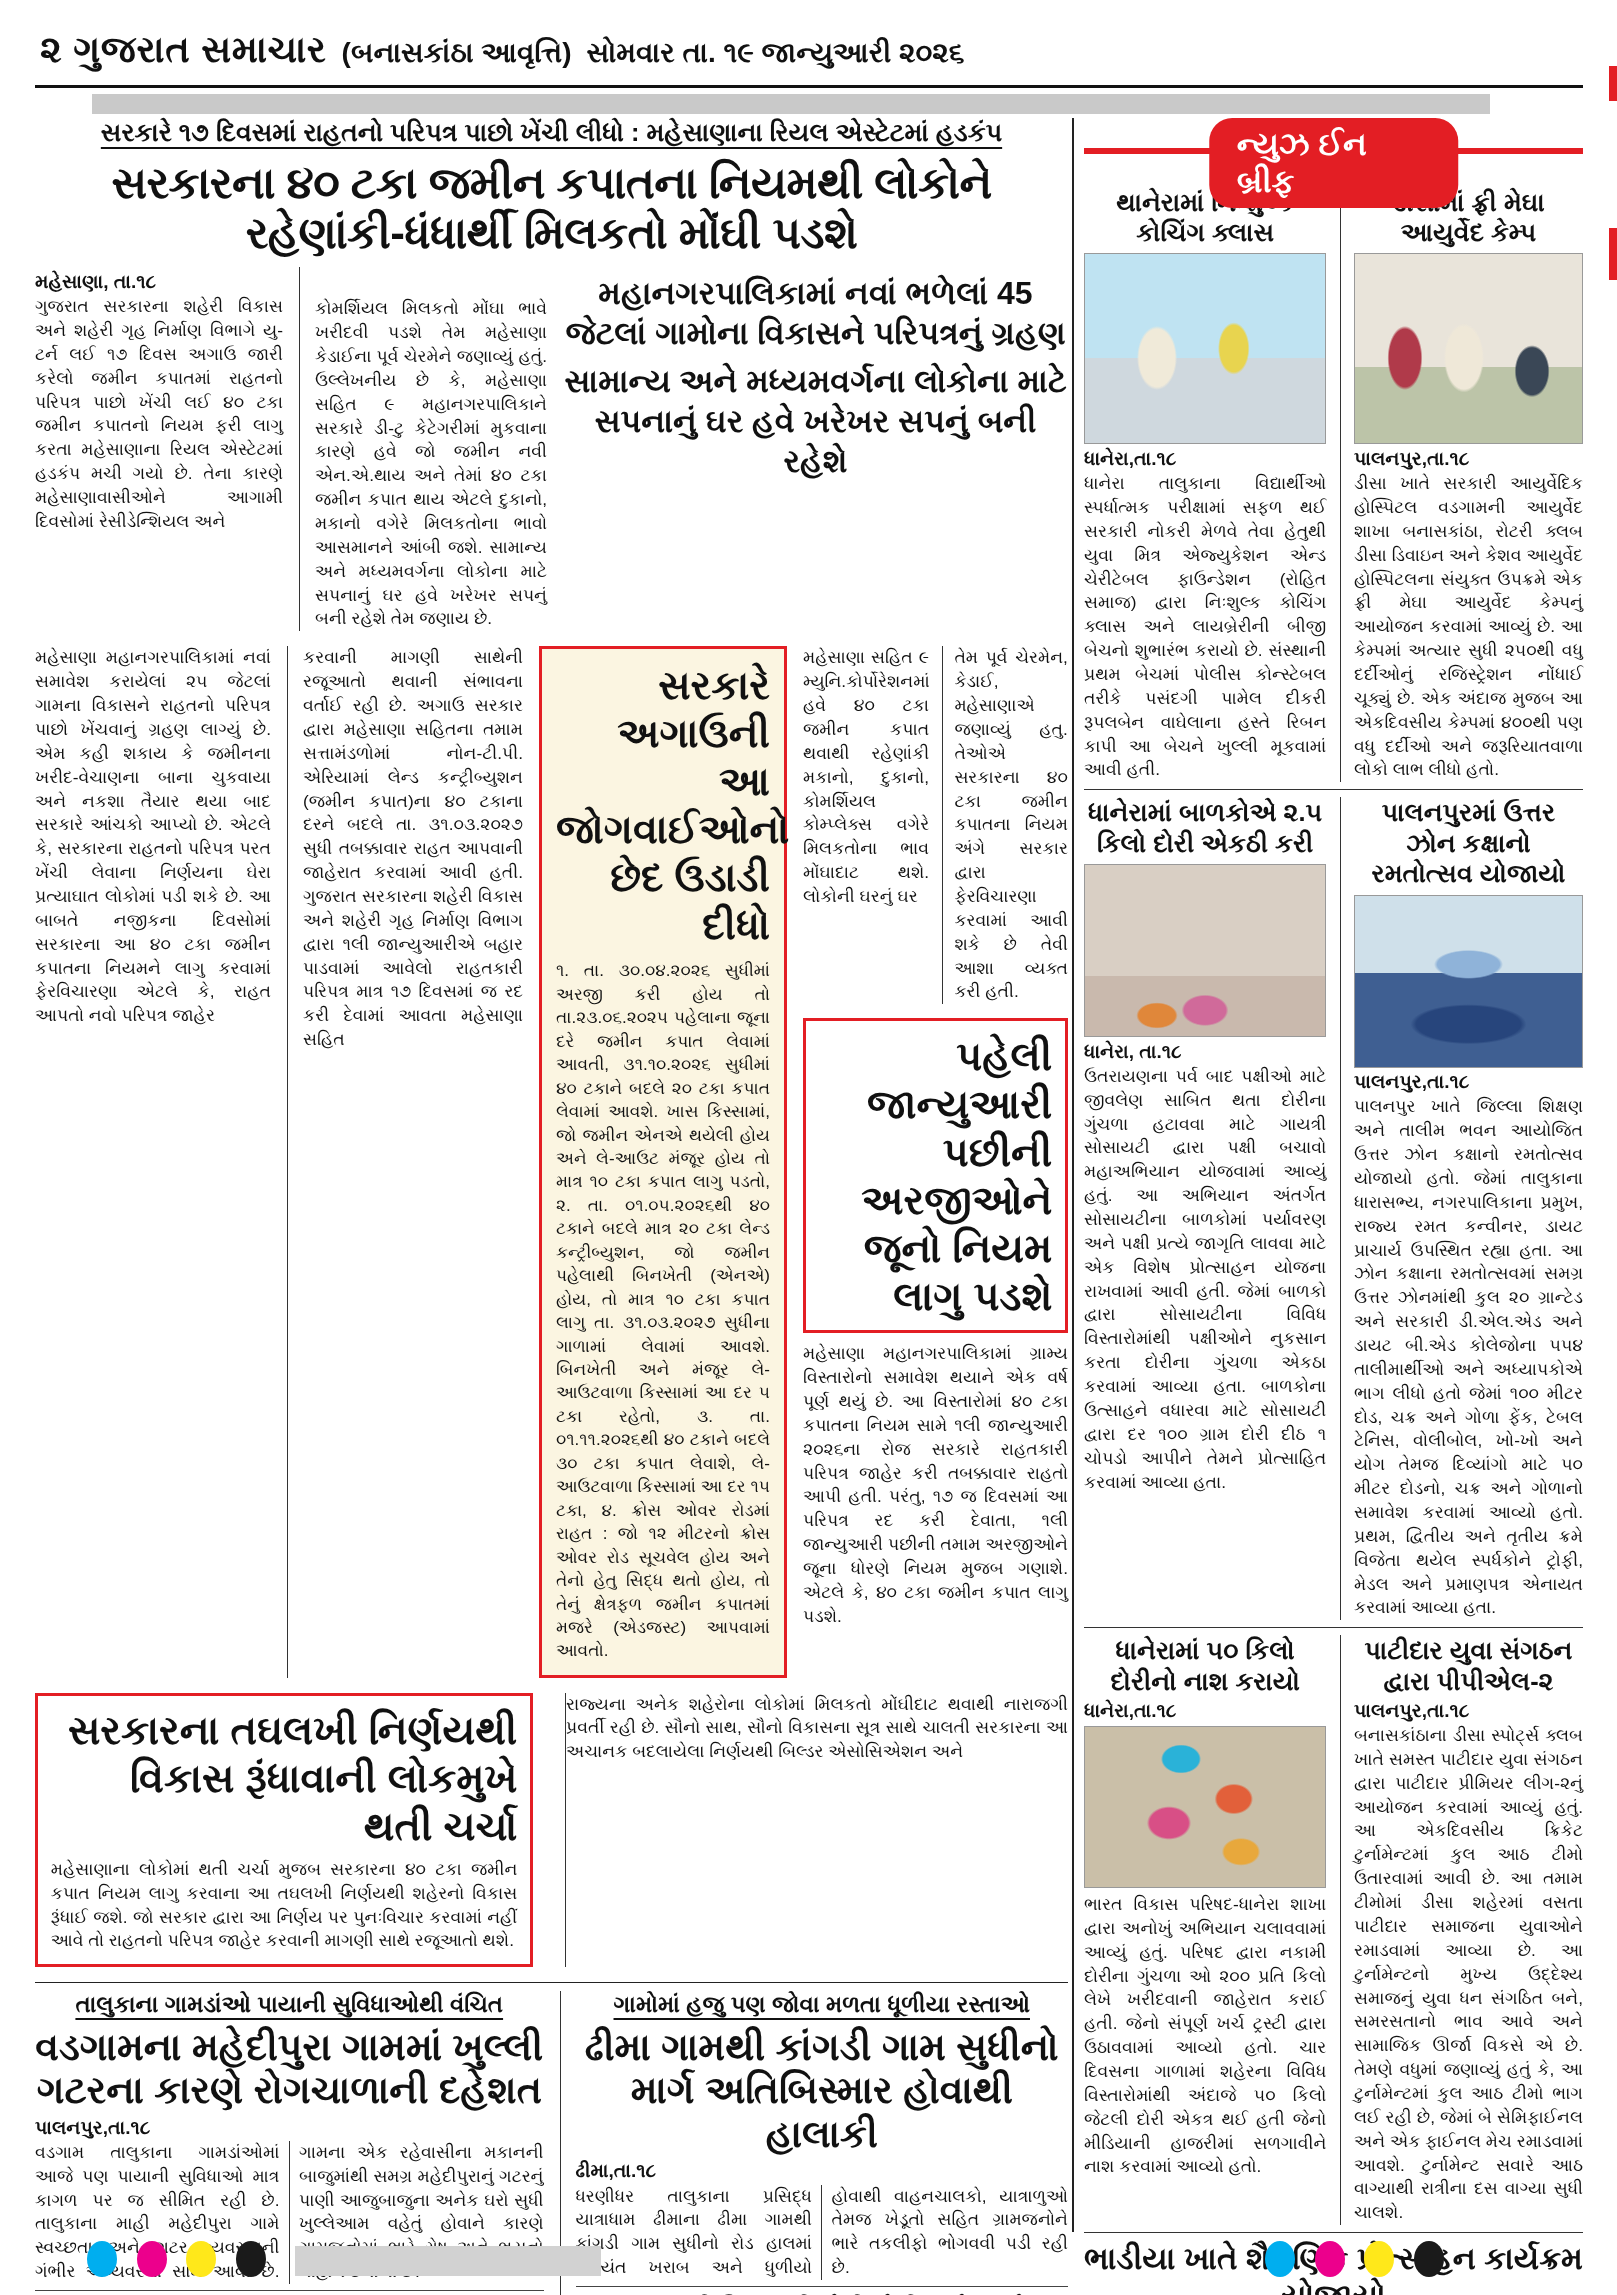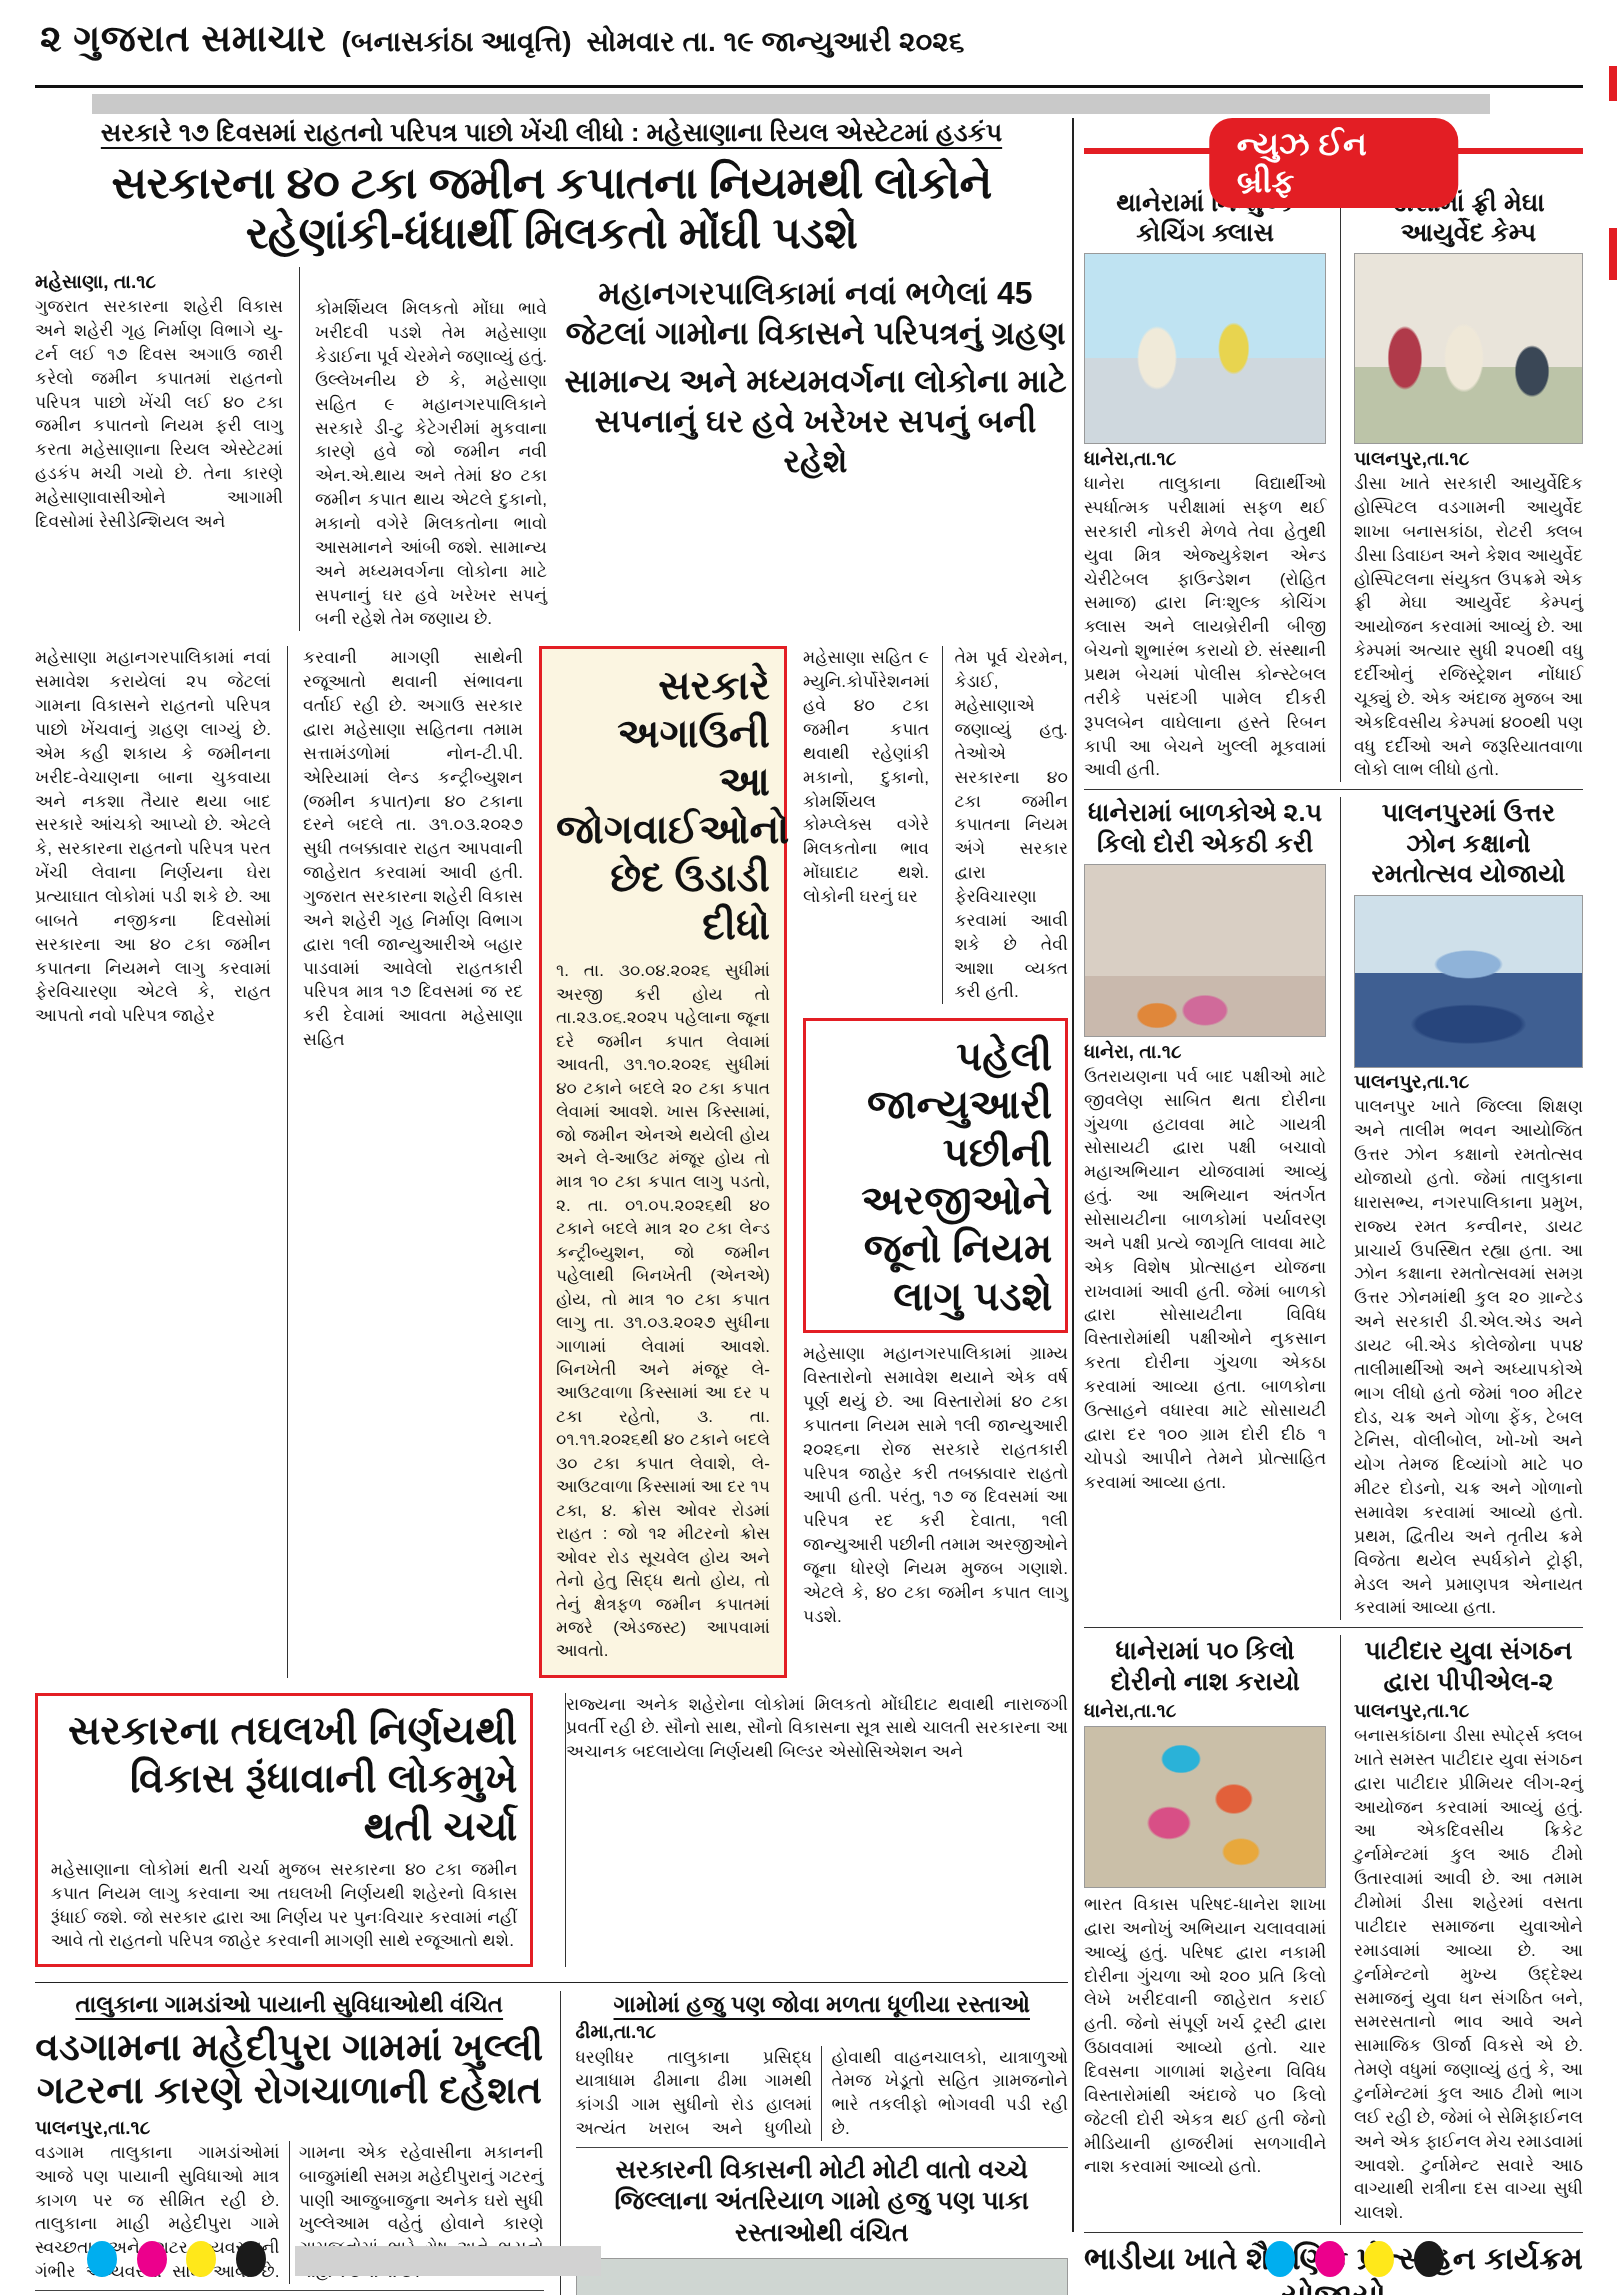--- a/index.html
+++ b/index.html
@@ -1,21 +1,21 @@
 <!DOCTYPE html>
 <html lang="gu" style="font-size:9.2px"><head>
 <meta charset="utf-8">
 <style>
   * { margin:0; padding:0; box-sizing:border-box; }
   html,body { background:#ffffff; }
   body { font-family:"Liberation Sans","DejaVu Sans",sans-serif; color:#111; }
   .page { position:relative; width:1617px; height:2295px; background:#fff; overflow:hidden; }
 
   
-  .masthead-row { position:absolute; left:40px; top:18px; width:1536px; display:flex; align-items:baseline; gap:15px; }
+  .masthead-row { position:absolute; left:40px; top:29px; width:1536px; display:flex; align-items:baseline; gap:15px; }
   .masthead { font-size:37px; font-weight:bold; letter-spacing:0.6px; }
   .edition  { font-size:28px; font-weight:bold;text-align:right; }
   .issuedate{ font-size:28px; font-weight:bold; }
   .head-rule { position:absolute; left:35px; top:85px; width:1548px; height:2.9px; background:#111; }
   .head-gray { position:absolute; left:92px; top:94px; width:1398px; height:19.6px; background:#c9c9c9; }
   .reg-mark-right { position:absolute; right:0; top:66px; width:8px; height:35px; background:#e31e24; }
   .reg-mark-right2 { position:absolute; right:0; top:228px; width:8px; height:52px; background:#e31e24; }
 
   
   .main-left { position:absolute; left:35px; top:118px; width:1033px; }
@@ -142,20 +142,21 @@
               radial-gradient(81px 35px at 70% 55%, #7e8f62 0 45%, transparent 50%),
               radial-gradient(127px 46px at 30% 75%, #8a7a58 0 45%, transparent 50%),
               linear-gradient(100deg,#c9bfa4 0 38%, #9aa387 38% 60%, #7c8a5d 60%);"></div>
           </div>
         </div>
 
       </div>
 
       <div class="half" style="border-left:1.2px solid #333; padding-left:15px;">
         <div class="kicker" style="font-size:23px;">ગામોમાં હજુ પણ જોવા મળતા ધૂળીયા રસ્તાઓ</div>
+        <div class="headline-lg" style="margin-top:8px;">ઢીમા ગામથી કાંગડી ગામ સુધીનો માર્ગ અતિબિસ્માર હોવાથી હાલાકી</div>
         <div class="dateline">ઢીમા,તા.૧૮</div>
         <div class="body-txt cols2">ધરણીધર તાલુકાના પ્રસિદ્ધ યાત્રાધામ ઢીમાના ઢીમા ગામથી કાંગડી ગામ સુધીનો રોડ હાલમાં અત્યંત ખરાબ અને ધુળીયો હોવાથી વાહનચાલકો, યાત્રાળુઓ તેમજ ખેડૂતો સહિત ગ્રામજનોને ભારે તકલીફો ભોગવવી પડી રહી છે.</div>
         <hr class="thinrule">
         <div class="subhead" style="font-size:25.4px;">સરકારની વિકાસની મોટી મોટી વાતો વચ્ચે જિલ્લાના અંતરિયાળ ગામો હજુ પણ પાકા રસ્તાઓથી વંચિત</div>
         <div class="photo" style="height:271px; margin-top:9.2px; background:
             radial-gradient(173px 52px at 50% 80%, #b49a76 0 45%, transparent 50%),
             linear-gradient(180deg,#cfd6d2 0 18%, #c2b497 18% 55%, #a88f68 55%);"></div>
 
       </div>
     </div>

